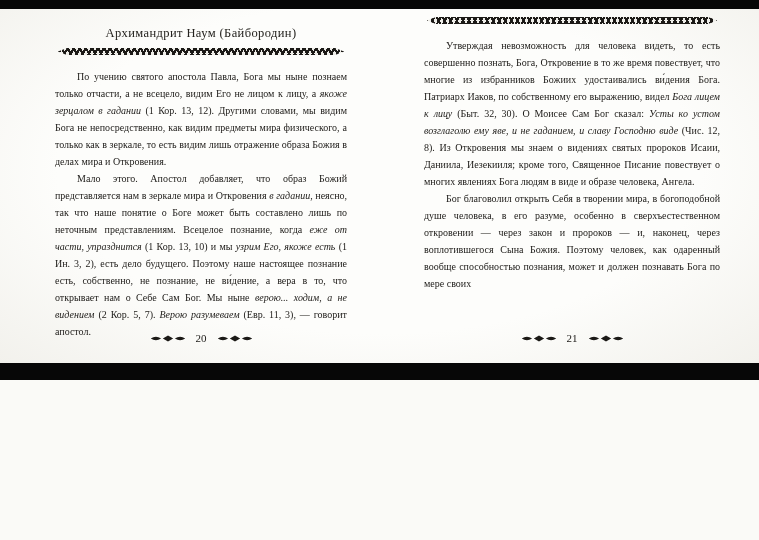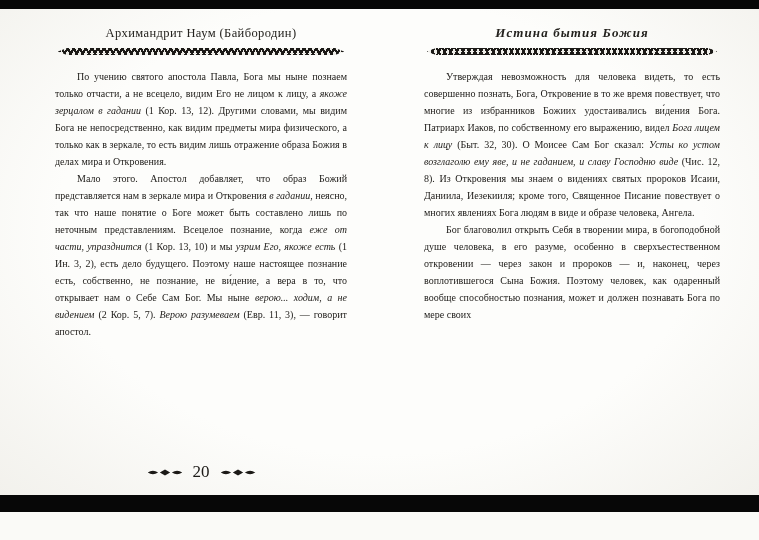--- a/index.html
+++ b/index.html
@@ -8,21 +8,21 @@
     --bar:#070707;
   }
   *{box-sizing:border-box;}
   html,body{margin:0;padding:0;}
   body{
     width:759px;height:540px;overflow:hidden;
     background:var(--page);
     font-family:"Liberation Serif","DejaVu Serif",serif;
     color:var(--ink);
   }
-  .scan{display:flex;flex-direction:column;width:759px;height:512px;background:var(--page);}
+  .scan{display:flex;flex-direction:column;width:759px;height:380px;background:var(--page);}
   .edge-bar{width:100%;background:var(--bar);}
   .edge-top{height:9px;}
   .edge-bottom{height:17px;}
   .spread{flex:1;display:flex;min-height:0;background:
     radial-gradient(ellipse at 50% 45%, #fdfdfb 60%, #f2f1ec 100%);}
   .page{display:flex;flex-direction:column;min-height:0;}
   .page-left{margin-left:55px;width:292px;}
   .page-right{margin-left:77px;width:296px;}
 
   .running-head{
@@ -42,23 +42,23 @@
     clip-path:polygon(0 50%, 9px 0, calc(100% - 9px) 0, 100% 50%, calc(100% - 9px) 100%, 9px 100%);
   }
   .page-body{
     margin-top:13px;flex:1;min-height:0;
     font-size:10px;line-height:17px;text-align:justify;
   }
   .page-body p{margin:0;text-indent:22px;}
   .page-body .it{font-style:italic;}
 
   .page-footer{
-    margin-top:auto;margin-bottom:13px;
+    margin-top:auto;margin-bottom:19px;
     display:flex;align-items:center;justify-content:center;gap:9px;
-    font-size:17px;
+    font-size:11px;
   }
   .pg-orn{display:block;}
   .pg-orn path{fill:var(--ink);}
 </style>
 </head>
 <body>
 
 <div class="scan">
   <div class="edge-bar edge-top"></div>
 
@@ -76,24 +76,32 @@
           <path d="M2 5 Q8 1 14 5 Q8 9 2 5 Z M16 5 L22 1.5 L28 5 L22 8.5 Z M30 5 Q36 1 42 5 Q36 9 30 5 Z"></path>
         </svg>
         <span>20</span>
         <svg class="pg-orn" viewBox="0 0 44 10" width="38" height="9" aria-hidden="true">
           <path d="M2 5 Q8 1 14 5 Q8 9 2 5 Z M16 5 L22 1.5 L28 5 L22 8.5 Z M30 5 Q36 1 42 5 Q36 9 30 5 Z"></path>
         </svg>
       </div>
     </div>
 
     <div class="page page-right">
-      <div class="running-head title">Истина бытия Божия</div>
       <div class="header-ornament"></div>
       <div class="page-body">
           <p><span>Утверждая невозможность для человека видеть, то есть совершенно познать, Бога, Откровение в то же время повествует, что многие из избранников Божиих удостаивались ви́дения Бога. Патриарх Иаков, по собственному его выражению, видел </span><span class="it">Бога лицем к лицу</span><span> (Быт. 32, 30). О Моисее Сам Бог сказал: </span><span class="it">Усты ко устом возглаголю ему яве, и не гаданием, и славу Господню виде</span><span> (Чис. 12, 8). Из Откровения мы знаем о видениях святых пророков Исаии, Даниила, Иезекииля; кроме того, Священное Писание повествует о многих явлениях Бога людям в виде и образе человека, Ангела.</span></p>
           <p><span>Бог благоволил открыть Себя в творении мира, в богоподобной душе человека, в его разуме, особенно в сверхъестественном откровении — через закон и пророков — и, наконец, через воплотившегося Сына Божия. Поэтому человек, как одаренный вообще способностью познания, может и должен познавать Бога по мере своих</span></p>
         </div>
+      <div class="page-footer">
+        <svg class="pg-orn" viewBox="0 0 44 10" width="38" height="9" aria-hidden="true">
+          <path d="M2 5 Q8 1 14 5 Q8 9 2 5 Z M16 5 L22 1.5 L28 5 L22 8.5 Z M30 5 Q36 1 42 5 Q36 9 30 5 Z"></path>
+        </svg>
+        <span>21</span>
+        <svg class="pg-orn" viewBox="0 0 44 10" width="38" height="9" aria-hidden="true">
+          <path d="M2 5 Q8 1 14 5 Q8 9 2 5 Z M16 5 L22 1.5 L28 5 L22 8.5 Z M30 5 Q36 1 42 5 Q36 9 30 5 Z"></path>
+        </svg>
+      </div>
     </div>
 
   </div>
 
   <div class="edge-bar edge-bottom"></div>
 </div>
 
 </body></html>

